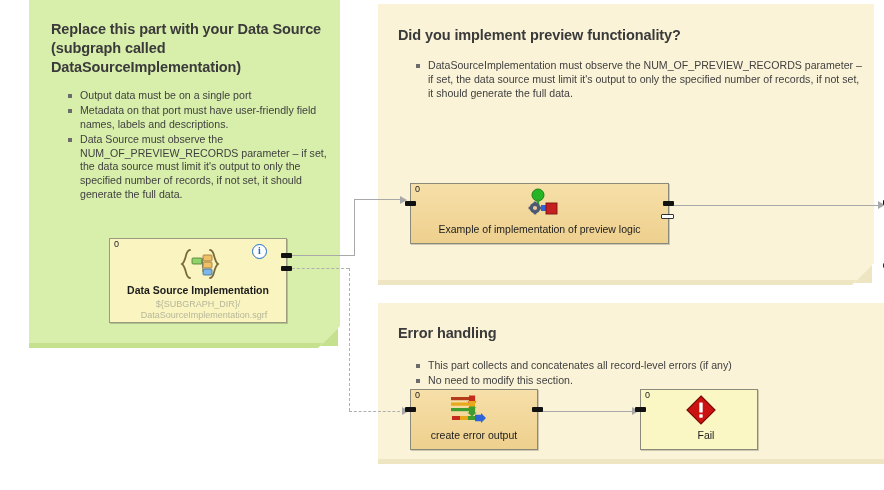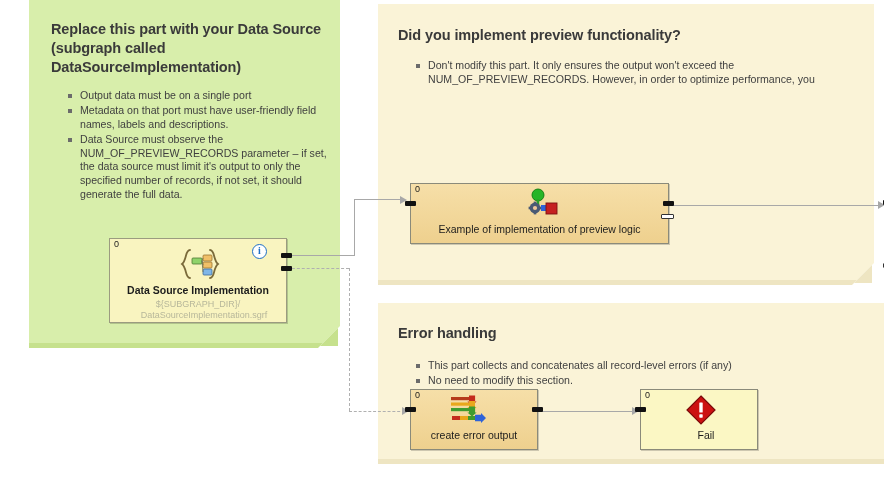--- a/index.html
+++ b/index.html
@@ -160,21 +160,21 @@
     </svg>
   </div>
 
   <div class="note note-yellow" style="left:349px;top:4px;width:496px;height:281px;">
     <div class="body"></div>
     <div class="shadow-b"></div>
 
     <div class="note-title" style="left:20px;top:22px;width:450px;font-size:14.5px;">Did you implement preview functionality?</div>
 
     <ul class="note-list" style="left:37px;top:55px;width:447px;font-size:10.6px;">
-      <li>Don't modify this part. It only ensures the output won't exceed the NUM_OF_PREVIEW_RECORDS. However, in order to optimize performance, you</li>
+      <li>DataSourceImplementation must observe the NUM_OF_PREVIEW_RECORDS parameter – if set, the data source must limit it's output to only the specified number of records, if not set, it should generate the full data.</li>
     </ul>
 
     <svg class="fold" viewBox="0 0 22 22">
       <polygon points="0,22 22,22 22,0" fill="#ffffff"></polygon>
       <polygon points="2,20 20,20 20,2" fill="#eee5c2"></polygon>
     </svg>
   </div>
 
   <div class="note note-yellow" style="left:349px;top:303px;width:557px;height:161px;">
     <div class="body"></div>

